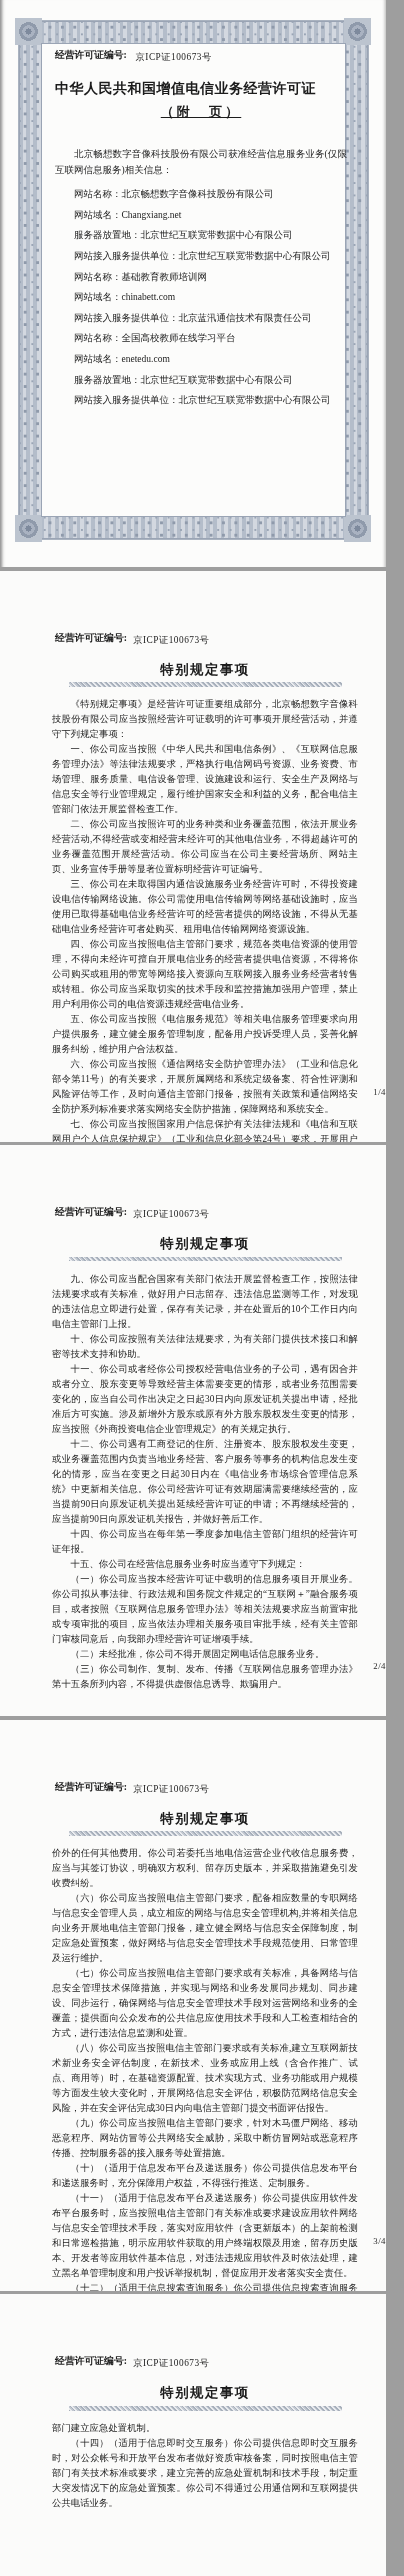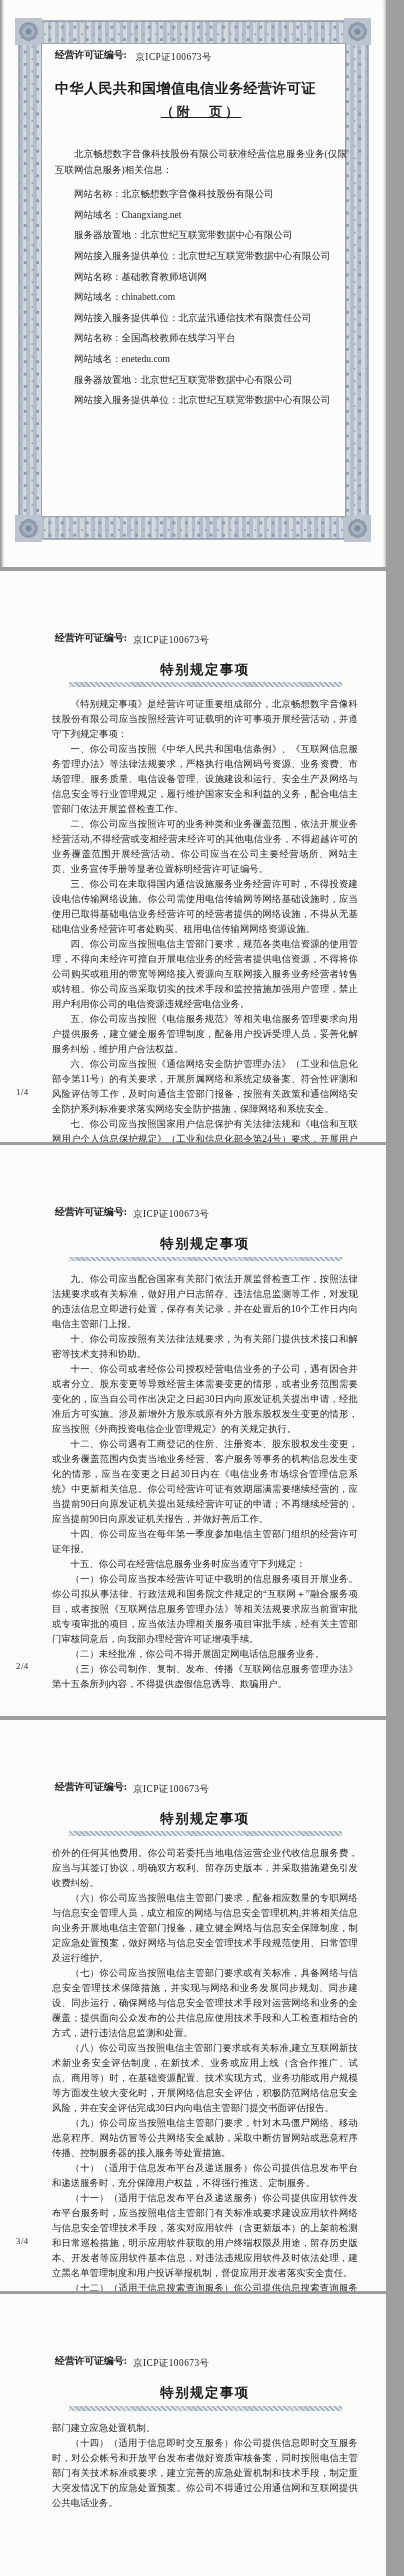--- a/index.html
+++ b/index.html
@@ -45,21 +45,21 @@
   .plain .lic-row{margin-left:3.1px;}
   .sp-title{margin-top:16px;text-align:center;font-size:13.4px;font-weight:bold;letter-spacing:1.5px;}
   .zigzag{
     width:273px;height:4.6px;margin:3.6px auto 0;
     background:repeating-linear-gradient(45deg,#98a2b0 0 1.3px,#e7e9ed 1.3px 2.6px,#b9c0ca 2.6px 3.6px);
     opacity:.85;
   }
   .sp-body{margin-top:10.3px;}
   .sp-para{margin:0;font-size:9.3px;line-height:15px;text-align:justify;text-indent:2em;letter-spacing:0.1px;}
   .sp-para.cont{text-indent:0;}
-  .pagenum{position:absolute;left:16px;right:0;bottom:45px;text-align:left;font-size:8.8px;letter-spacing:0.5px;color:#2a2a2a;}
+  .pagenum{position:absolute;left:3px;right:0;bottom:45px;text-align:right;font-size:8.8px;letter-spacing:0.5px;color:#2a2a2a;}
 </style>
 </head>
 <body>
 
 <div class="page cert">
   <div class="frame">
     <div class="corner tl"></div>
     <div class="corner tr"></div>
     <div class="corner bl"></div>
     <div class="corner br"></div>

